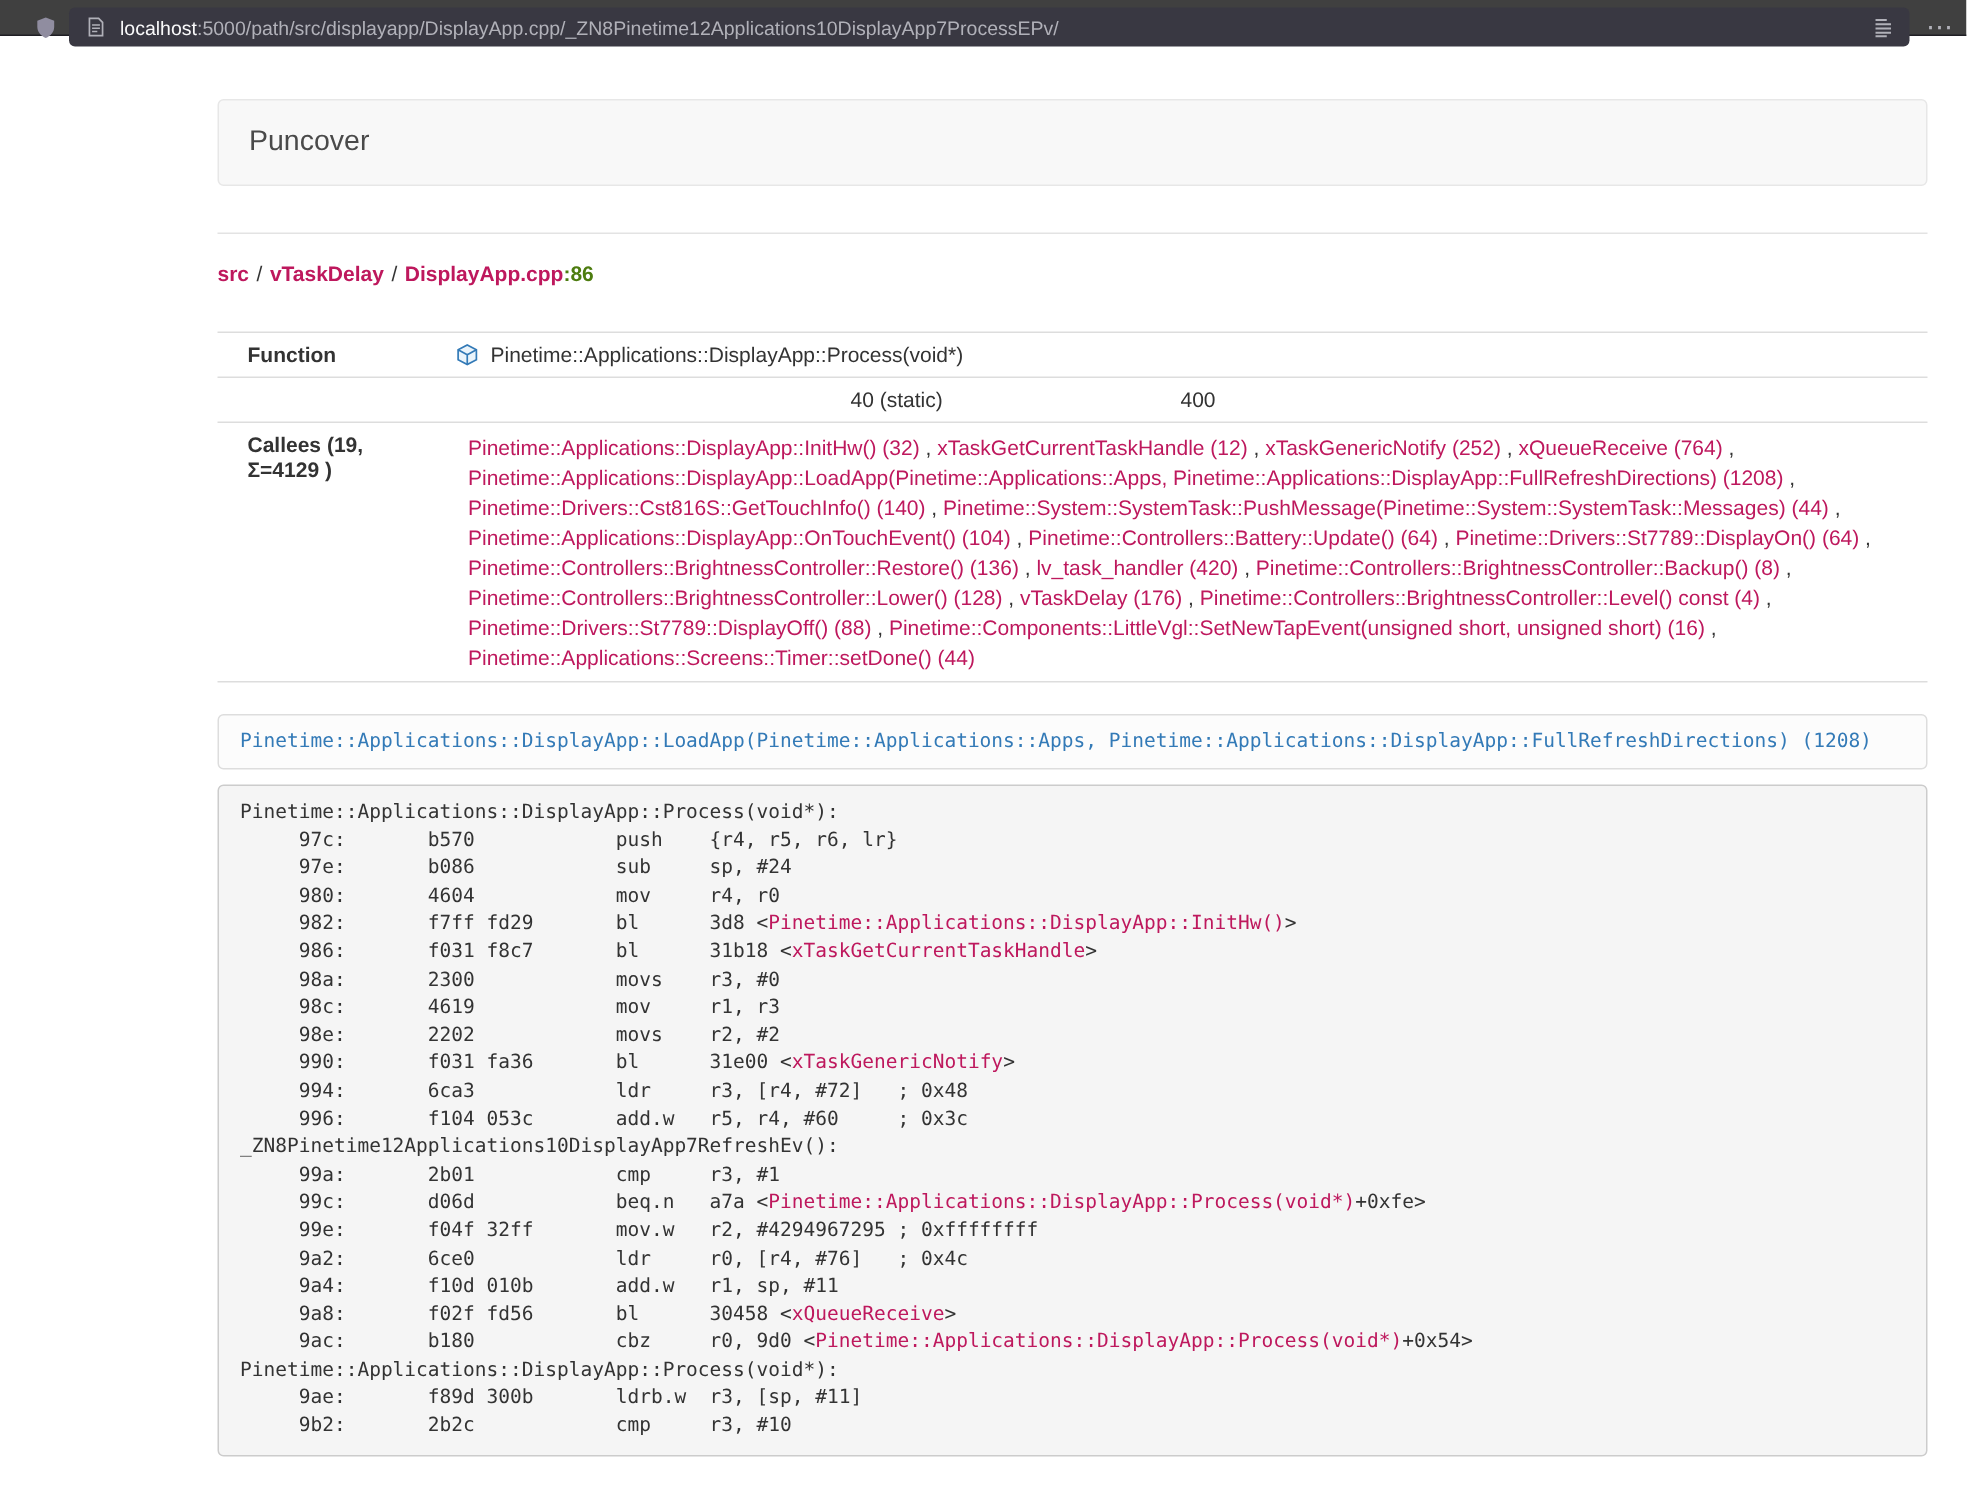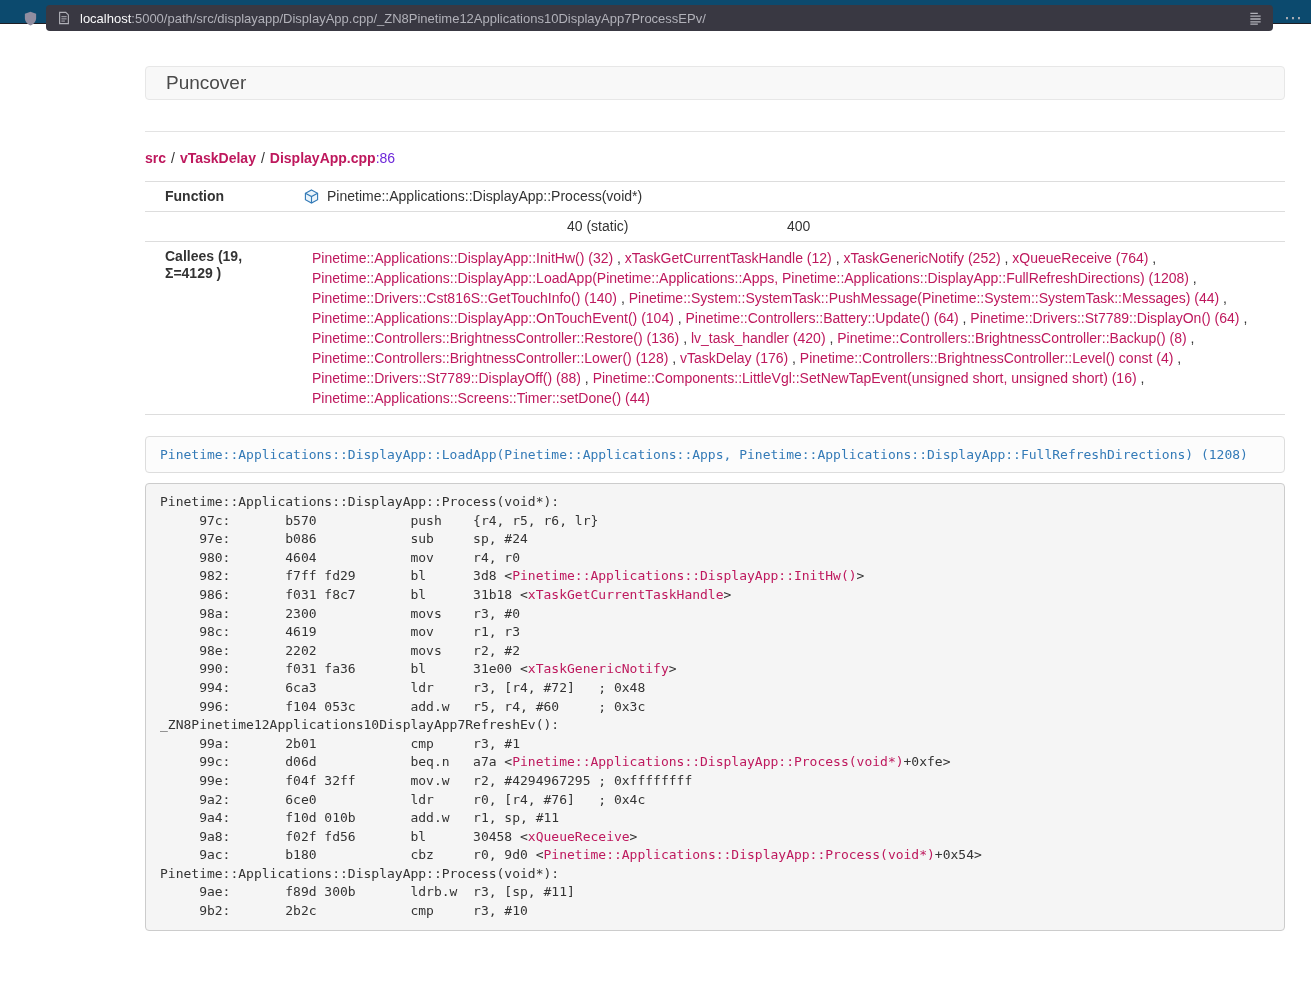--- a/index.html
+++ b/index.html
@@ -6,48 +6,48 @@
   html, body { margin: 0; padding: 0; }
   body {
     width: 1311px; height: 998px; overflow: hidden;
     background: #ffffff;
     font-family: "Liberation Sans", "DejaVu Sans", sans-serif;
     font-size: 14px; color: #333;
   }
   a { color: #be185d; text-decoration: none; }
 
   
-  .chrome { position: relative; height: 24px; background: #0c4a6e; border-bottom: 1px solid #1f1e24; text-align: right; }
+  .chrome { position: relative; height: 24px; background: #404040; border-bottom: 1px solid #1f1e24; text-align: right; }
   .shield-btn { position: absolute; left: 21px; top: 9px; width: 18px; height: 18px;
     display: flex; align-items: center; justify-content: center; cursor: pointer; }
   .urlbar { position: absolute; left: 46px; right: 38px; top: 5px; height: 26px;
     background: #393842; border-radius: 4px; display: flex; align-items: center;
     padding: 0 34px 0 10px; }
   .page-ic { width: 16px; height: 16px; margin-right: 8px; flex: 0 0 auto;
     display: flex; align-items: center; justify-content: center; }
   .url-text { font-size: 13px; color: #b1b1b9; white-space: nowrap; overflow: hidden; }
   .url-host { color: #f9f9fa; }
   .reader-ic { position: absolute; right: 10px; top: 5px; width: 16px; height: 16px;
     display: flex; align-items: center; justify-content: center; cursor: pointer; }
   .menu-dots { position: absolute; right: 8px; top: 0; height: 36px; display: flex;
     align-items: center; color: #b1b1b9; font-size: 18px; letter-spacing: 1px; cursor: pointer; }
 
   
   .container { width: 1140px; margin-left: 145px; }
-  .navbar { margin-top: 42px; height: 34px; background: #f8f8f8;
+  .navbar { margin-top: 42px; height: 58px; background: #f8f8f8;
     border: 1px solid #e7e7e7; border-radius: 4px; display: flex; align-items: center; }
   .brand { padding: 0 20px; font-size: 19px; color: #4a4a4a; }
   hr.rule { border: 0; border-top: 1px solid #e3e3e3; margin: 31px 0 18px 0; }
 
   .breadcrumb { font-size: 14px; color: #333; }
   .breadcrumb a { font-weight: bold; }
   .breadcrumb .sep { margin: 0 5px; color: #333; }
-  .breadcrumb .lineref { font-weight: normal; color: #6d28d9; }
+  .breadcrumb .lineref { font-weight: bold; color: #4d7c0f; }
 
-  .info-table { margin-top: 15px; border-top: 1px solid #ddd; font-size: 14px; line-height: 17px; }
+  .info-table { margin-top: 31px; border-top: 1px solid #ddd; font-size: 14px; line-height: 17px; }
   .trow { display: flex; border-bottom: 1px solid #ddd; }
   .cell-l { flex: 0 0 147px; padding: 6px 8px 6px 20px; font-weight: bold; }
   .cell-r { flex: 1; padding: 6px 8px 6px 12px; }
   .cell-r.nopad { padding: 0; }
   .fn-cell { display: flex; align-items: center; gap: 8px; }
   .fn-icon { display: inline-flex; width: 15px; height: 15px; }
   .stats-grid-row { display: grid; grid-template-columns: 267px 220px 224px 131px 1fr; }
   .stats-grid-row > div { padding: 6px 8px; }
   .stats-grid-row > div:first-child { padding-left: 20px; }
   .stats-grid-row.head { font-weight: bold; }

